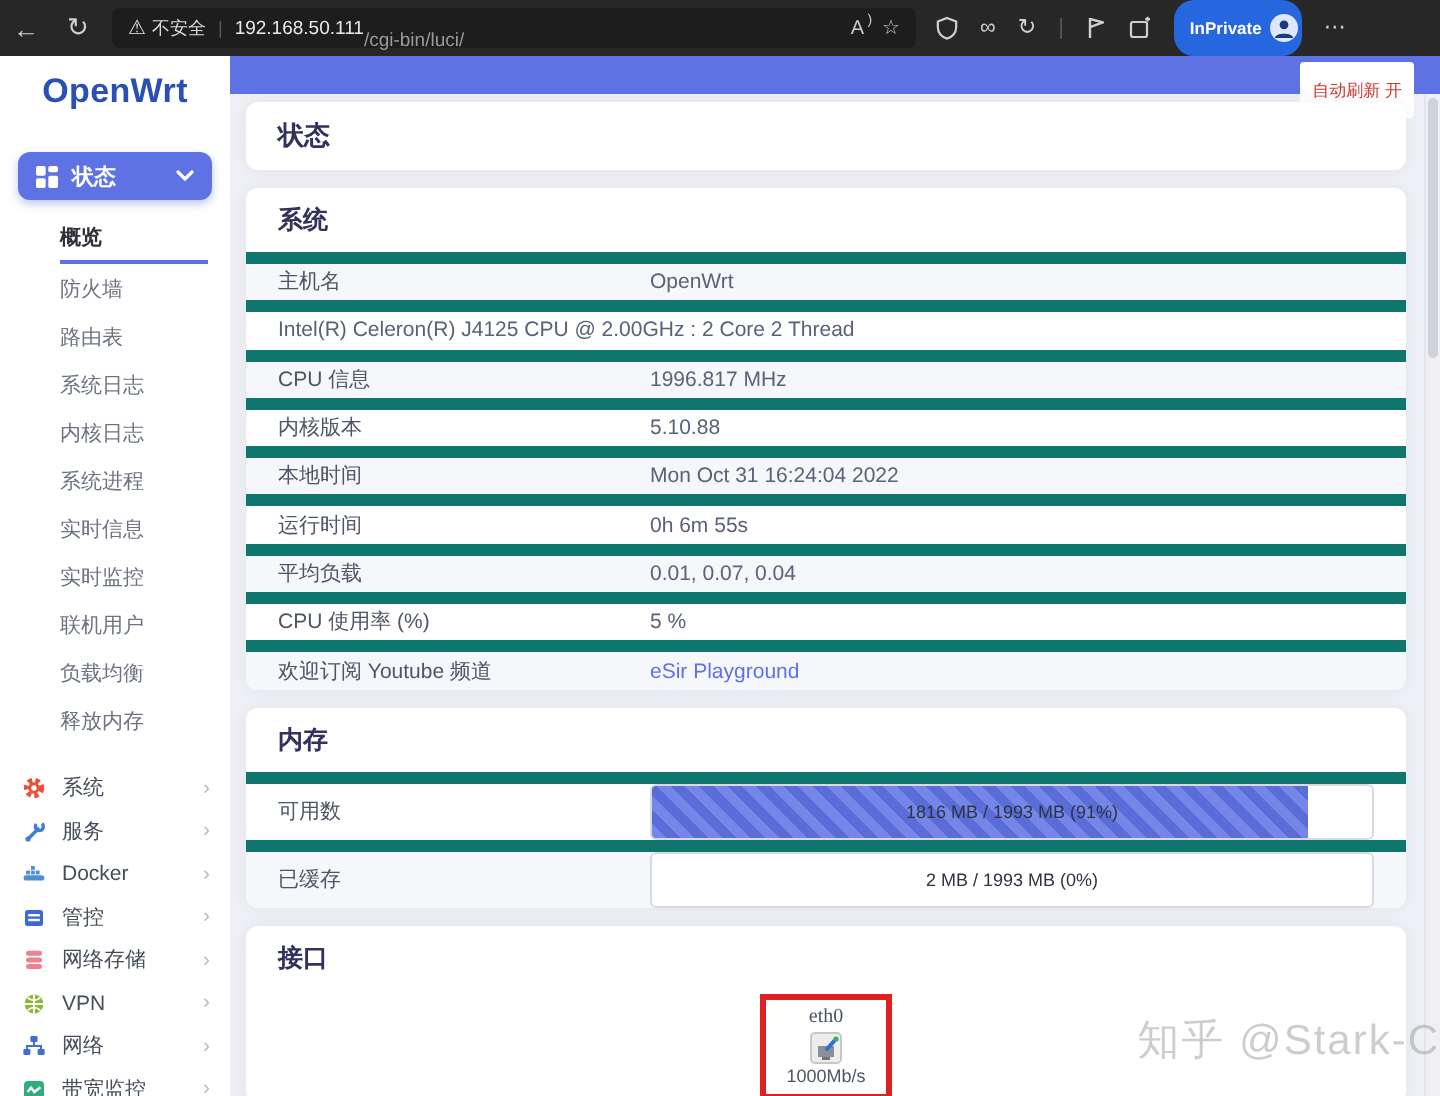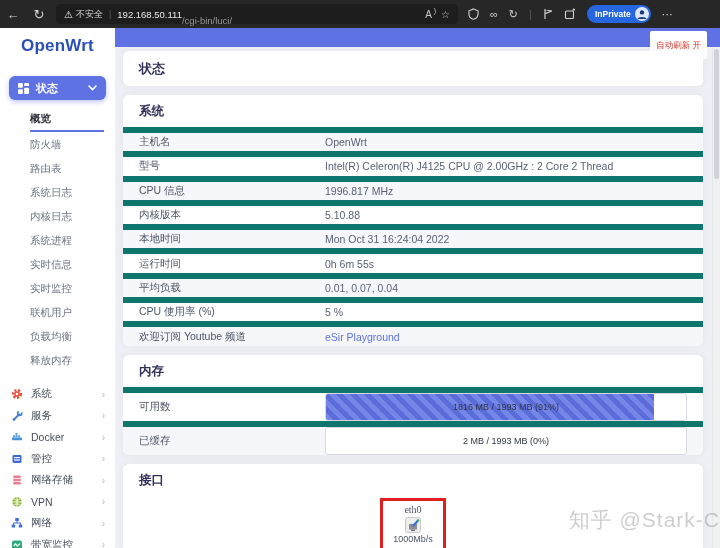--- a/index.html
+++ b/index.html
@@ -16,21 +16,21 @@
   .sec-label { color:#dcdcdc; font-size:9px; }
   .addr-sep { color:#5b5b5b; margin:0 6px; font-size:9px; }
   .url-host { color:#e9e9e9; font-size:9.5px; }
   .url-path { color:#9a9a9a; font-size:9.5px;margin-top:12px; }
   .addr-spacer { flex:1; }
   .addr-icon { color:#c9c9c9; font-size:10px; margin-left:9px; position:relative; cursor:pointer; }
   .read-aloud-paren { position:absolute; top:-2px; right:-4px; font-size:7px; color:#c9c9c9; }
   .toolbar-icons { display:flex; align-items:center; margin-left:10px; gap:11px; }
   .tb-icon { color:#cfcfcf; font-size:11px; line-height:1; cursor:pointer; display:flex; align-items:center; }
   .tb-divider { color:#555; font-size:11px; }
-  .inprivate-pill { background:#2667e0; border-radius:10px; height:18px; display:flex; align-items:center;
+  .inprivate-pill { background:#2667e0; border-radius:10px; height:28px; display:flex; align-items:center;
     padding:0 2px 0 8px; gap:4px; cursor:pointer; }
   .inprivate-label { color:#fff; font-size:8.5px; font-weight:bold; }
   .avatar-circle { width:14px; height:14px; border-radius:50%; background:#dfe8fb; display:flex;
     align-items:center; justify-content:center; overflow:hidden; }
 
   
   .sidebar { position:absolute; left:0; top:28px; width:115px; bottom:0; background:#ffffff; z-index:10; }
   .logo { display:block; text-align:center; margin-top:8px; font-size:17px; font-weight:800;
     color:#2b50b5; letter-spacing:0.2px; cursor:pointer; }
   .status-pill { margin:20px 9px 0 9px; height:24px; background:#5e72e4; border-radius:6px;
@@ -287,21 +287,20 @@
     </div>
 
     <div class="card">
       <div class="card-title">系统</div>
       <div class="rowset zebra-odd">
         <div class="row">
           <span class="row-label">主机名</span>
           <span class="row-value">OpenWrt</span>
         </div>
         <div class="row">
-          <span class="row-label">型号</span>
           <span class="row-value">Intel(R) Celeron(R) J4125 CPU @ 2.00GHz : 2 Core 2 Thread</span>
         </div>
         <div class="row">
           <span class="row-label">CPU 信息</span>
           <span class="row-value">1996.817 MHz</span>
         </div>
         <div class="row">
           <span class="row-label">内核版本</span>
           <span class="row-value">5.10.88</span>
         </div>

